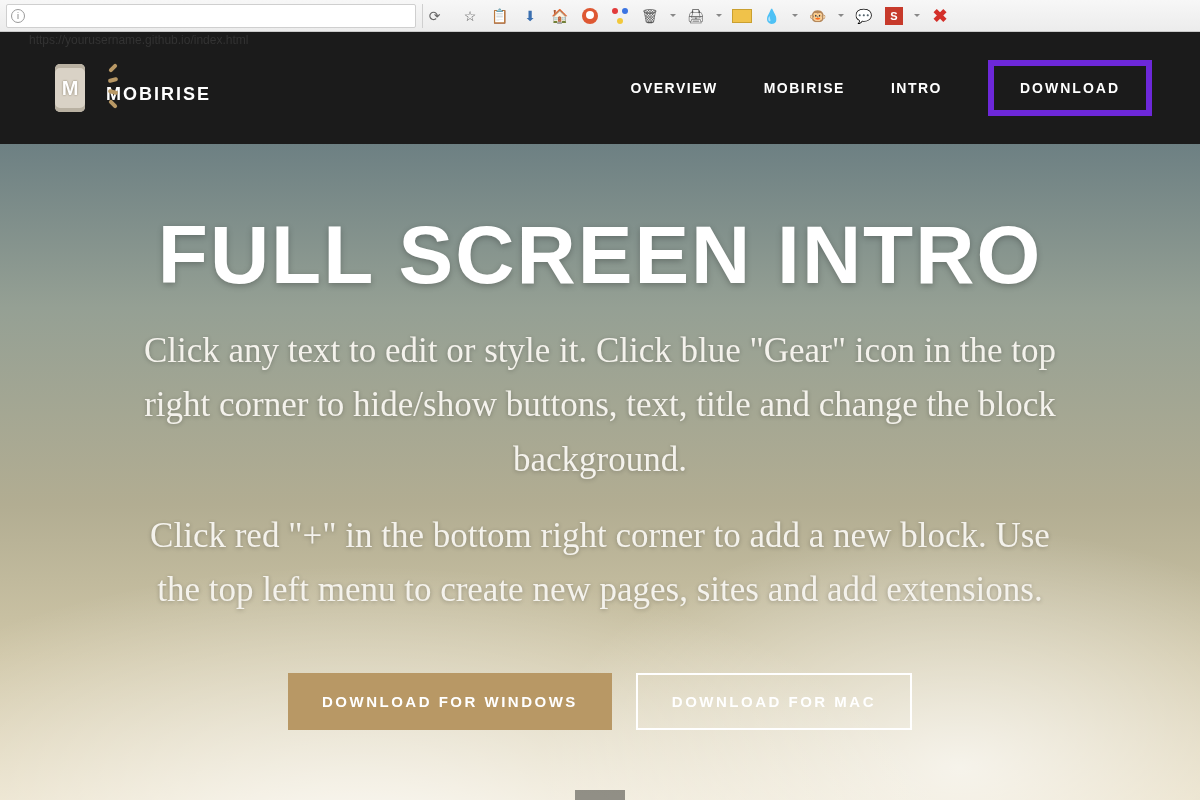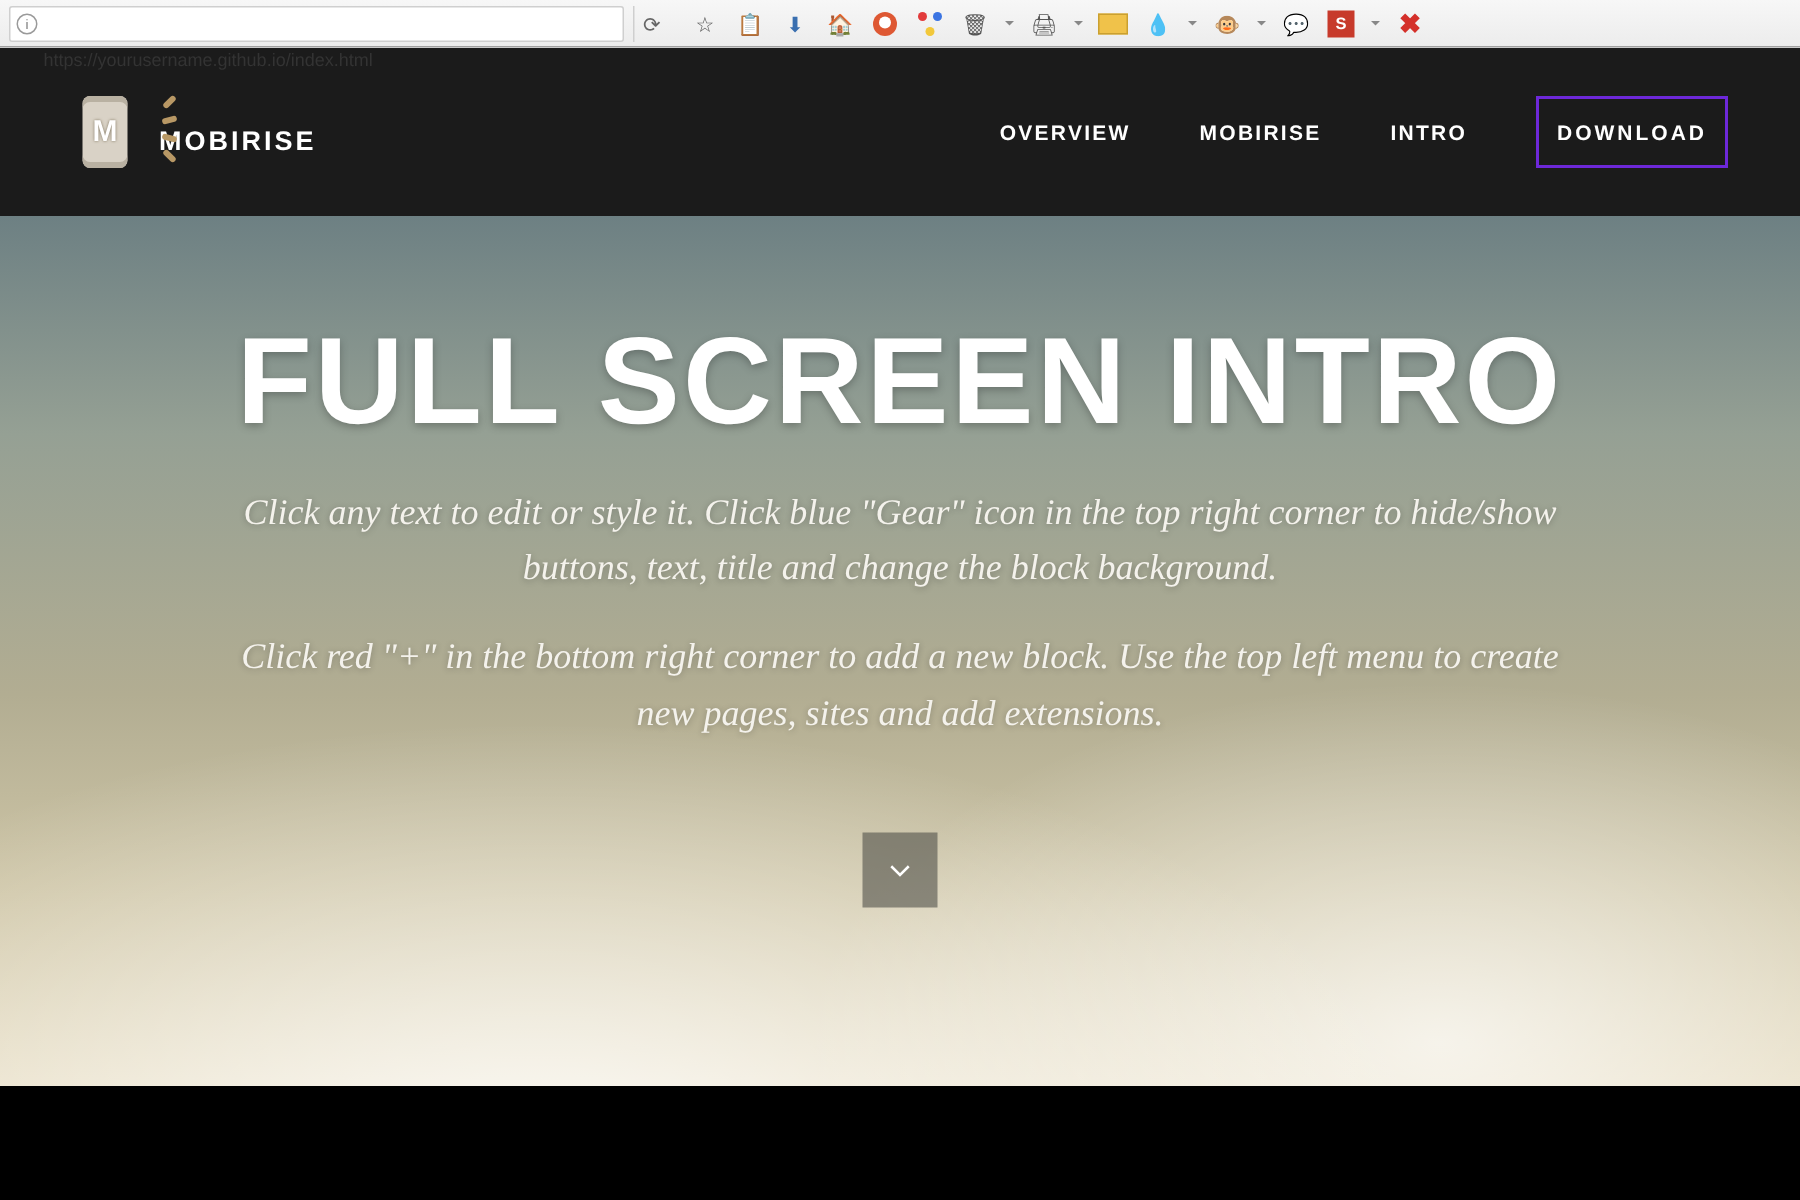--- a/index.html
+++ b/index.html
@@ -74,45 +74,45 @@
     box-shadow:inset 0 4px 0 #b9b1a2, inset 0 -4px 0 #b9b1a2;
   }
   .logo-m{font-weight:800;font-size:20px;color:#fff;text-shadow:0 0 2px #7a6f58;}
   .logo-rays{position:absolute;right:-16px;top:10px;}
   .logo-rays span{position:absolute;width:10px;height:4px;background:#b89865;border-radius:2px;}
   .logo-text{font-size:18px;font-weight:800;letter-spacing:2px;margin-top:12px;}
   .nav-spacer{flex:1;}
   .nav{display:flex;align-items:center;gap:46px;}
   .nav a{color:#fff;text-decoration:none;font-size:14px;font-weight:700;letter-spacing:1.5px;cursor:pointer;}
   .btn-outline{
-    border:2px solid #6d28d9;padding:14px 12px;font-size:14px;font-weight:700;
+    border:6px solid #6d28d9;padding:14px 26px;font-size:14px;font-weight:700;
     letter-spacing:2px;color:#fff;cursor:pointer;background:transparent;
   }
   .btn-gold{
     background:#b89865;color:#fff;border:none;padding:16px 30px;
     font-size:14px;font-weight:700;letter-spacing:2px;cursor:pointer;
   }
 
   
   .hero{
-    position:relative;height:580px;
+    position:relative;height:656px;
     background:
       radial-gradient(1000px 500px at 30% 110%, rgba(255,255,255,0.85), rgba(255,255,255,0) 60%),
       radial-gradient(700px 400px at 80% 95%, rgba(255,255,255,0.7), rgba(255,255,255,0) 60%),
       linear-gradient(180deg,#6d8083 0%, #95a094 25%, #b2ad92 55%, #cfc6a7 78%, #e6dcc1 100%);
     color:#fff;text-align:center;padding-top:64px;
     font-family: Georgia, "Times New Roman", serif;
   }
   .hero h1{
     font-family: Arial, Helvetica, sans-serif;
     font-size:82px;font-weight:800;letter-spacing:2px;
     text-shadow:0 2px 6px rgba(0,0,0,.25);
   }
   .hero p{
-    font-style:italic;font-size:24px;line-height:1.55;
+    font-size:35px;line-height:1.55;
     max-width:920px;margin:22px auto 0;color:#f4f2ec;
     text-shadow:0 1px 4px rgba(0,0,0,.25);font-weight:500;
   }
   .hero-btns{display:flex;gap:24px;justify-content:center;margin-top:56px;font-family:Arial,Helvetica,sans-serif;}
   .hero-gold{
     background:#b89865;color:#fff;border:none;padding:20px 34px;
     font-size:15px;font-weight:700;letter-spacing:2.5px;cursor:pointer;
   }
   .hero-outline{
     background:transparent;border:2px solid #fff;color:#fff;
@@ -191,18 +191,22 @@
     <a>MOBIRISE</a>
     <a>INTRO</a>
     <button class="btn-outline">DOWNLOAD</button>
   </nav>
 </div>
 
 <section class="hero">
   <h1>FULL SCREEN INTRO</h1>
   <p>Click any text to edit or style it. Click blue "Gear" icon in the top right corner to hide/show buttons, text, title and change the block background.</p>
   <p>Click red "+" in the bottom right corner to add a new block. Use the top left menu to create new pages, sites and add extensions.</p>
+  <div class="hero-btns">
+    <button class="hero-gold">DOWNLOAD FOR WINDOWS</button>
+    <button class="hero-outline">DOWNLOAD FOR MAC</button>
+  </div>
   <div class="scroll-down">
     <svg viewBox="0 0 24 24">
         <polyline points="5 9 12 16 19 9"></polyline>
       </svg>
   </div>
 </section>
 
 </body></html>

